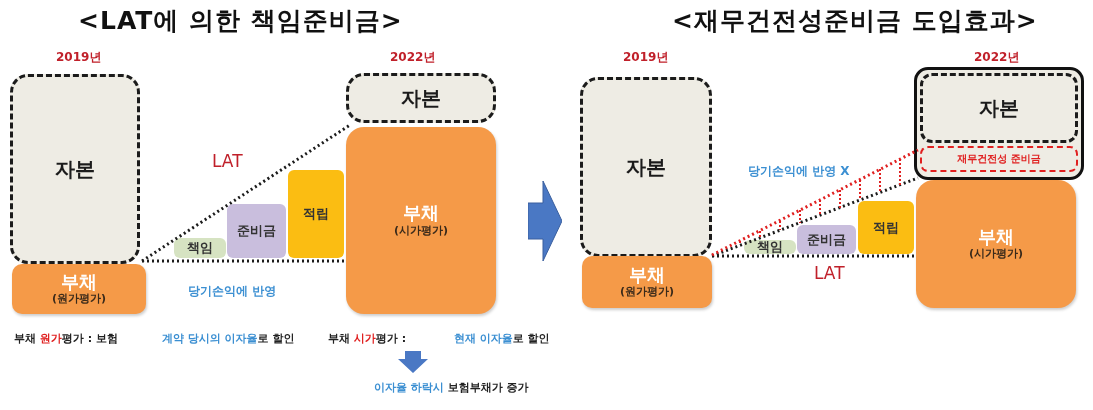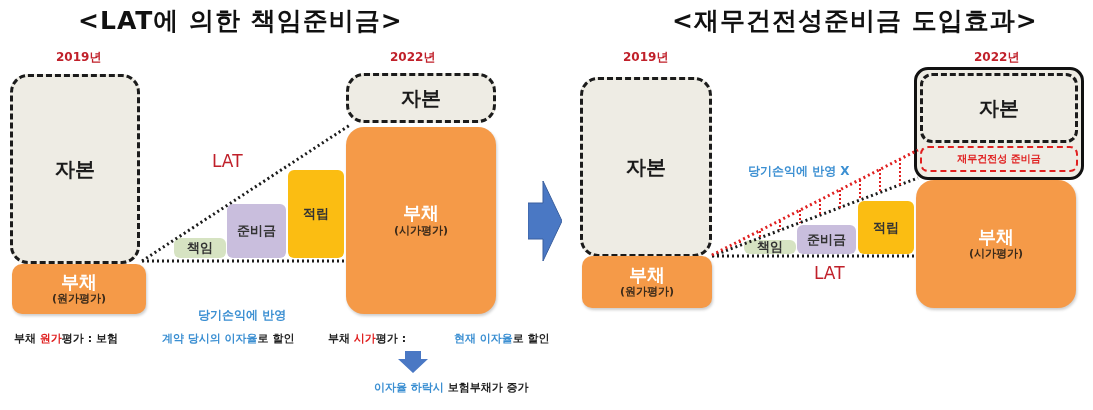--- a/index.html
+++ b/index.html
@@ -54,21 +54,21 @@
   <span class="main">부채</span>
   <span class="sub">(시가평가)</span>
 </div>
 
 <div class="abs lbl-red" style="left:212px; top:151px;">LAT</div>
 
 <div class="abs mini" style="left:174px; top:238px; width:52px; height:20px; background:#d6e3c2;">책임</div>
 <div class="abs mini" style="left:227px; top:204px; width:59px; height:54px; background:#c9bedd;">준비금</div>
 <div class="abs mini" style="left:288px; top:170px; width:56px; height:88px; background:#fbbd12;">적립</div>
 
-<div class="abs lbl-blue" style="left:198px; top:283px;margin-top:24px;">당기손익에 반영</div>
+<div class="abs lbl-blue" style="left:188px; top:283px;">당기손익에 반영</div>
 
 <div class="abs note" style="left:14px; top:331px;">
   <span>부채 </span><span class="red">원가</span><span>평가 : 보험</span><span class="blue">계약 당시의 이자율</span><span>로 할인</span>
 </div>
 
 <div class="abs note" style="left:328px; top:331px;">
   <span>부채 </span><span class="red">시가</span><span>평가 : </span><span class="blue">현재 이자율</span><span>로 할인</span>
 </div>
 
 <svg class="abs" style="left:398px; top:351px;" width="30" height="22" viewBox="0 0 30 22">

